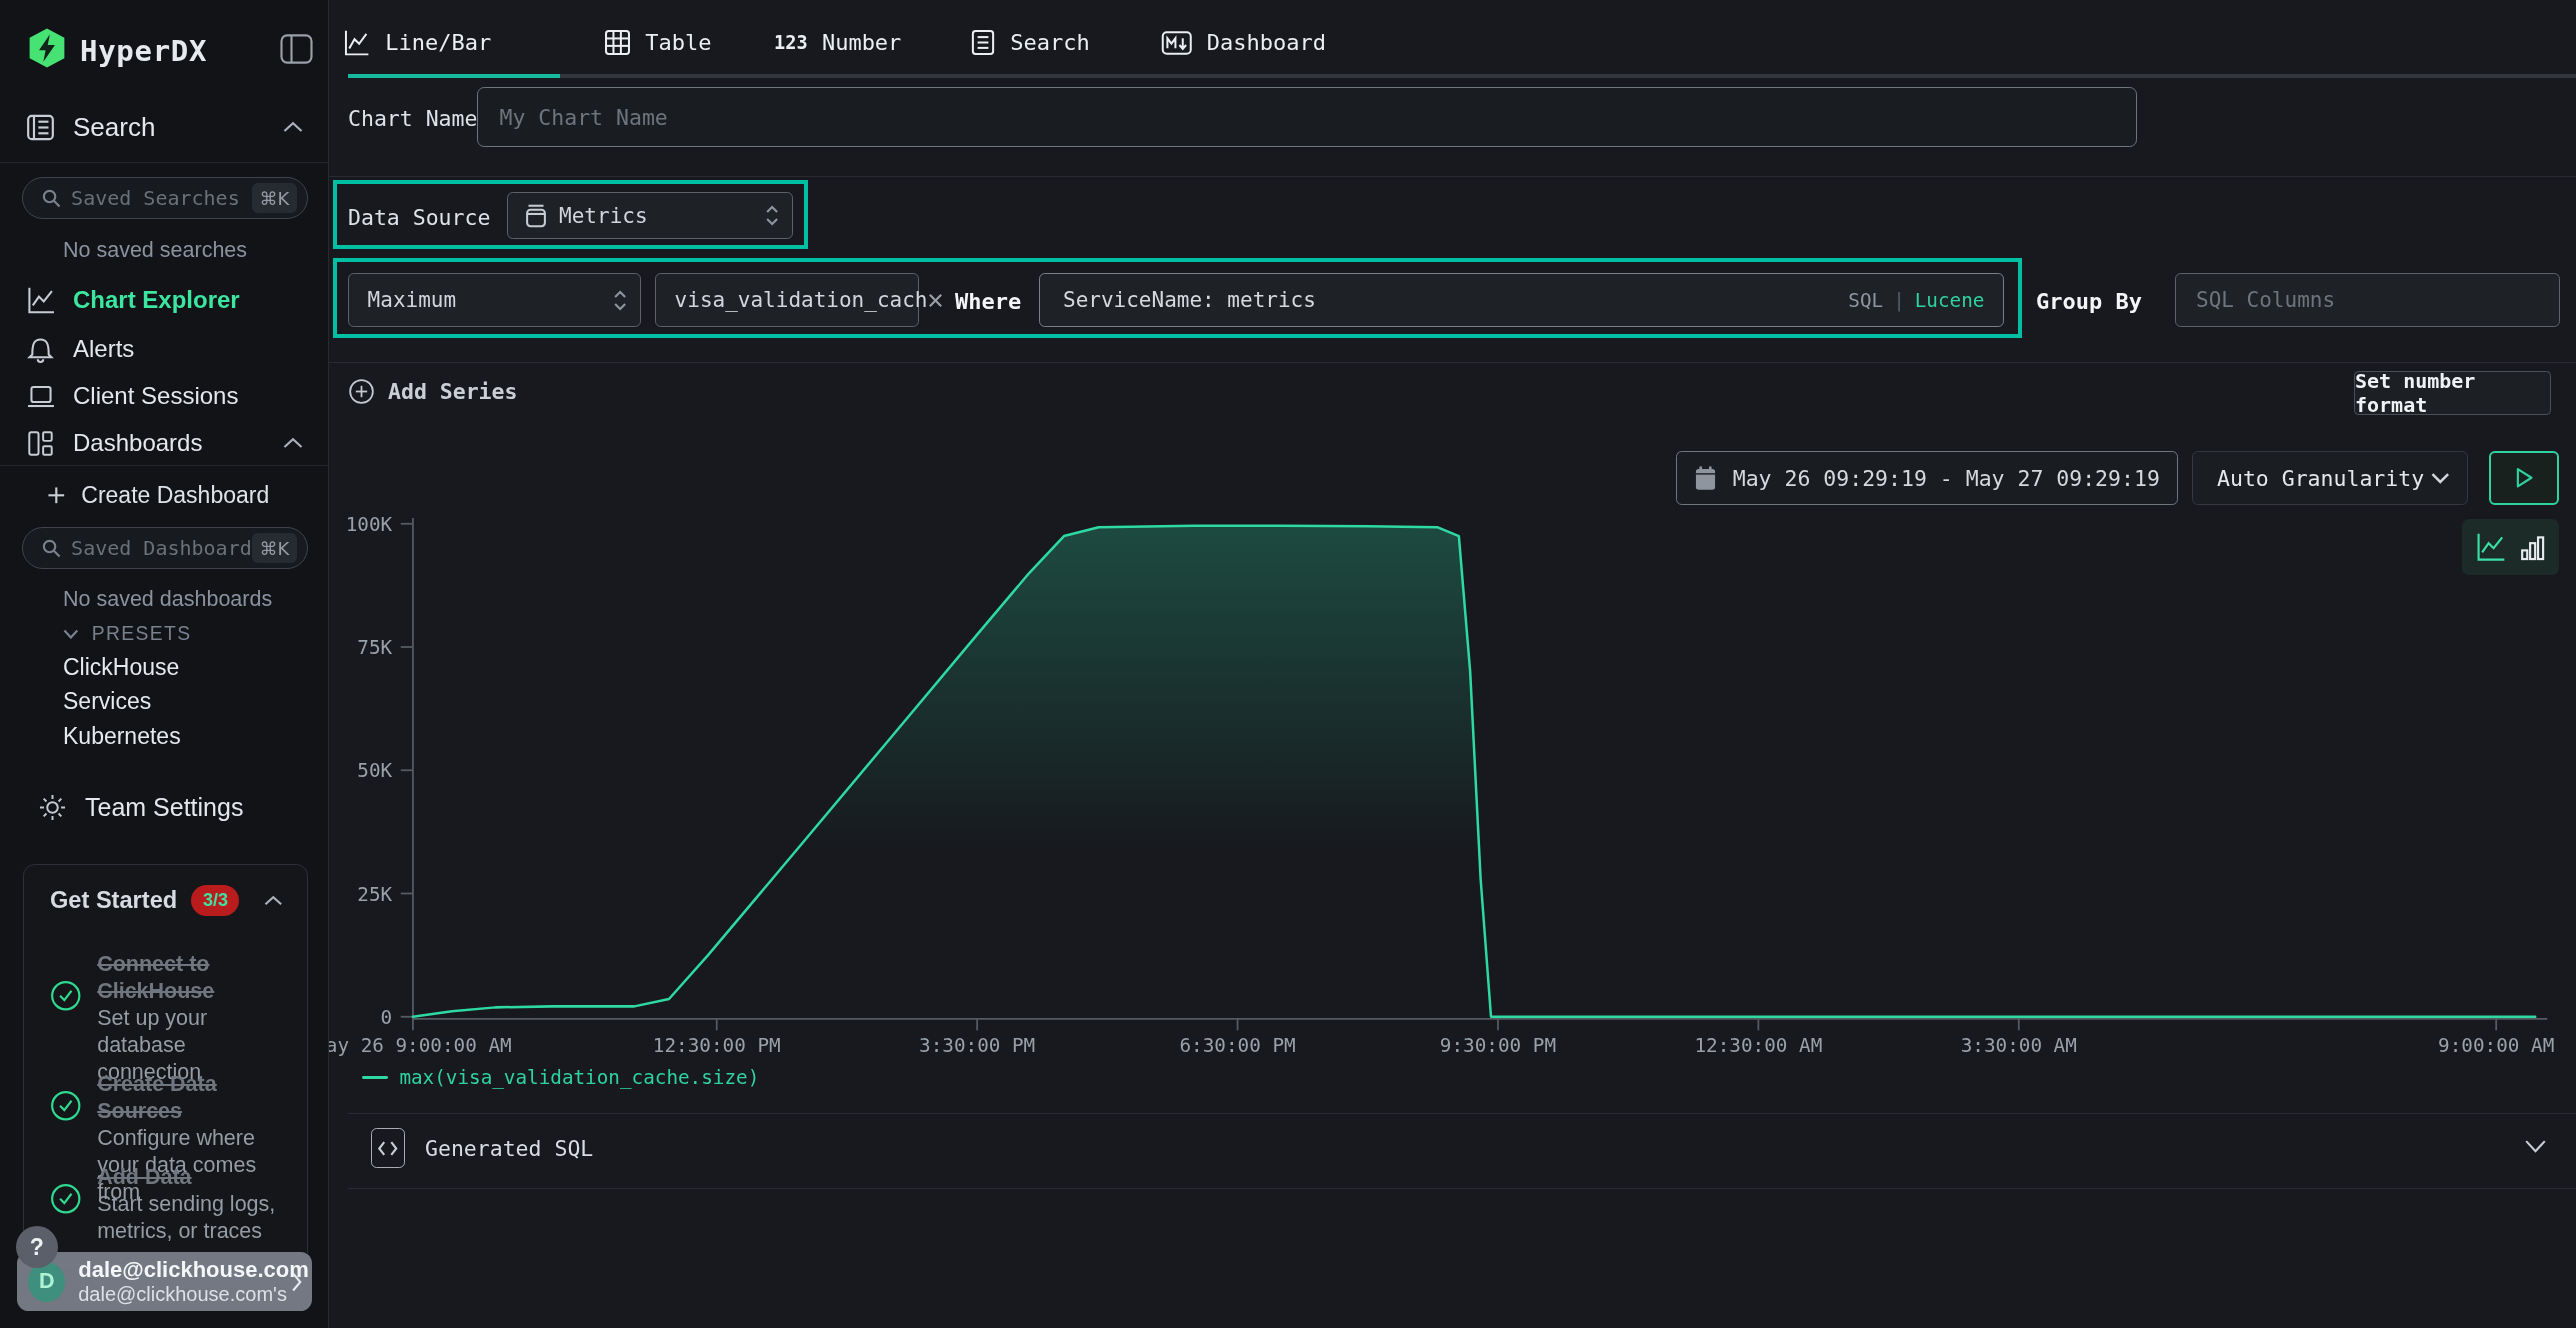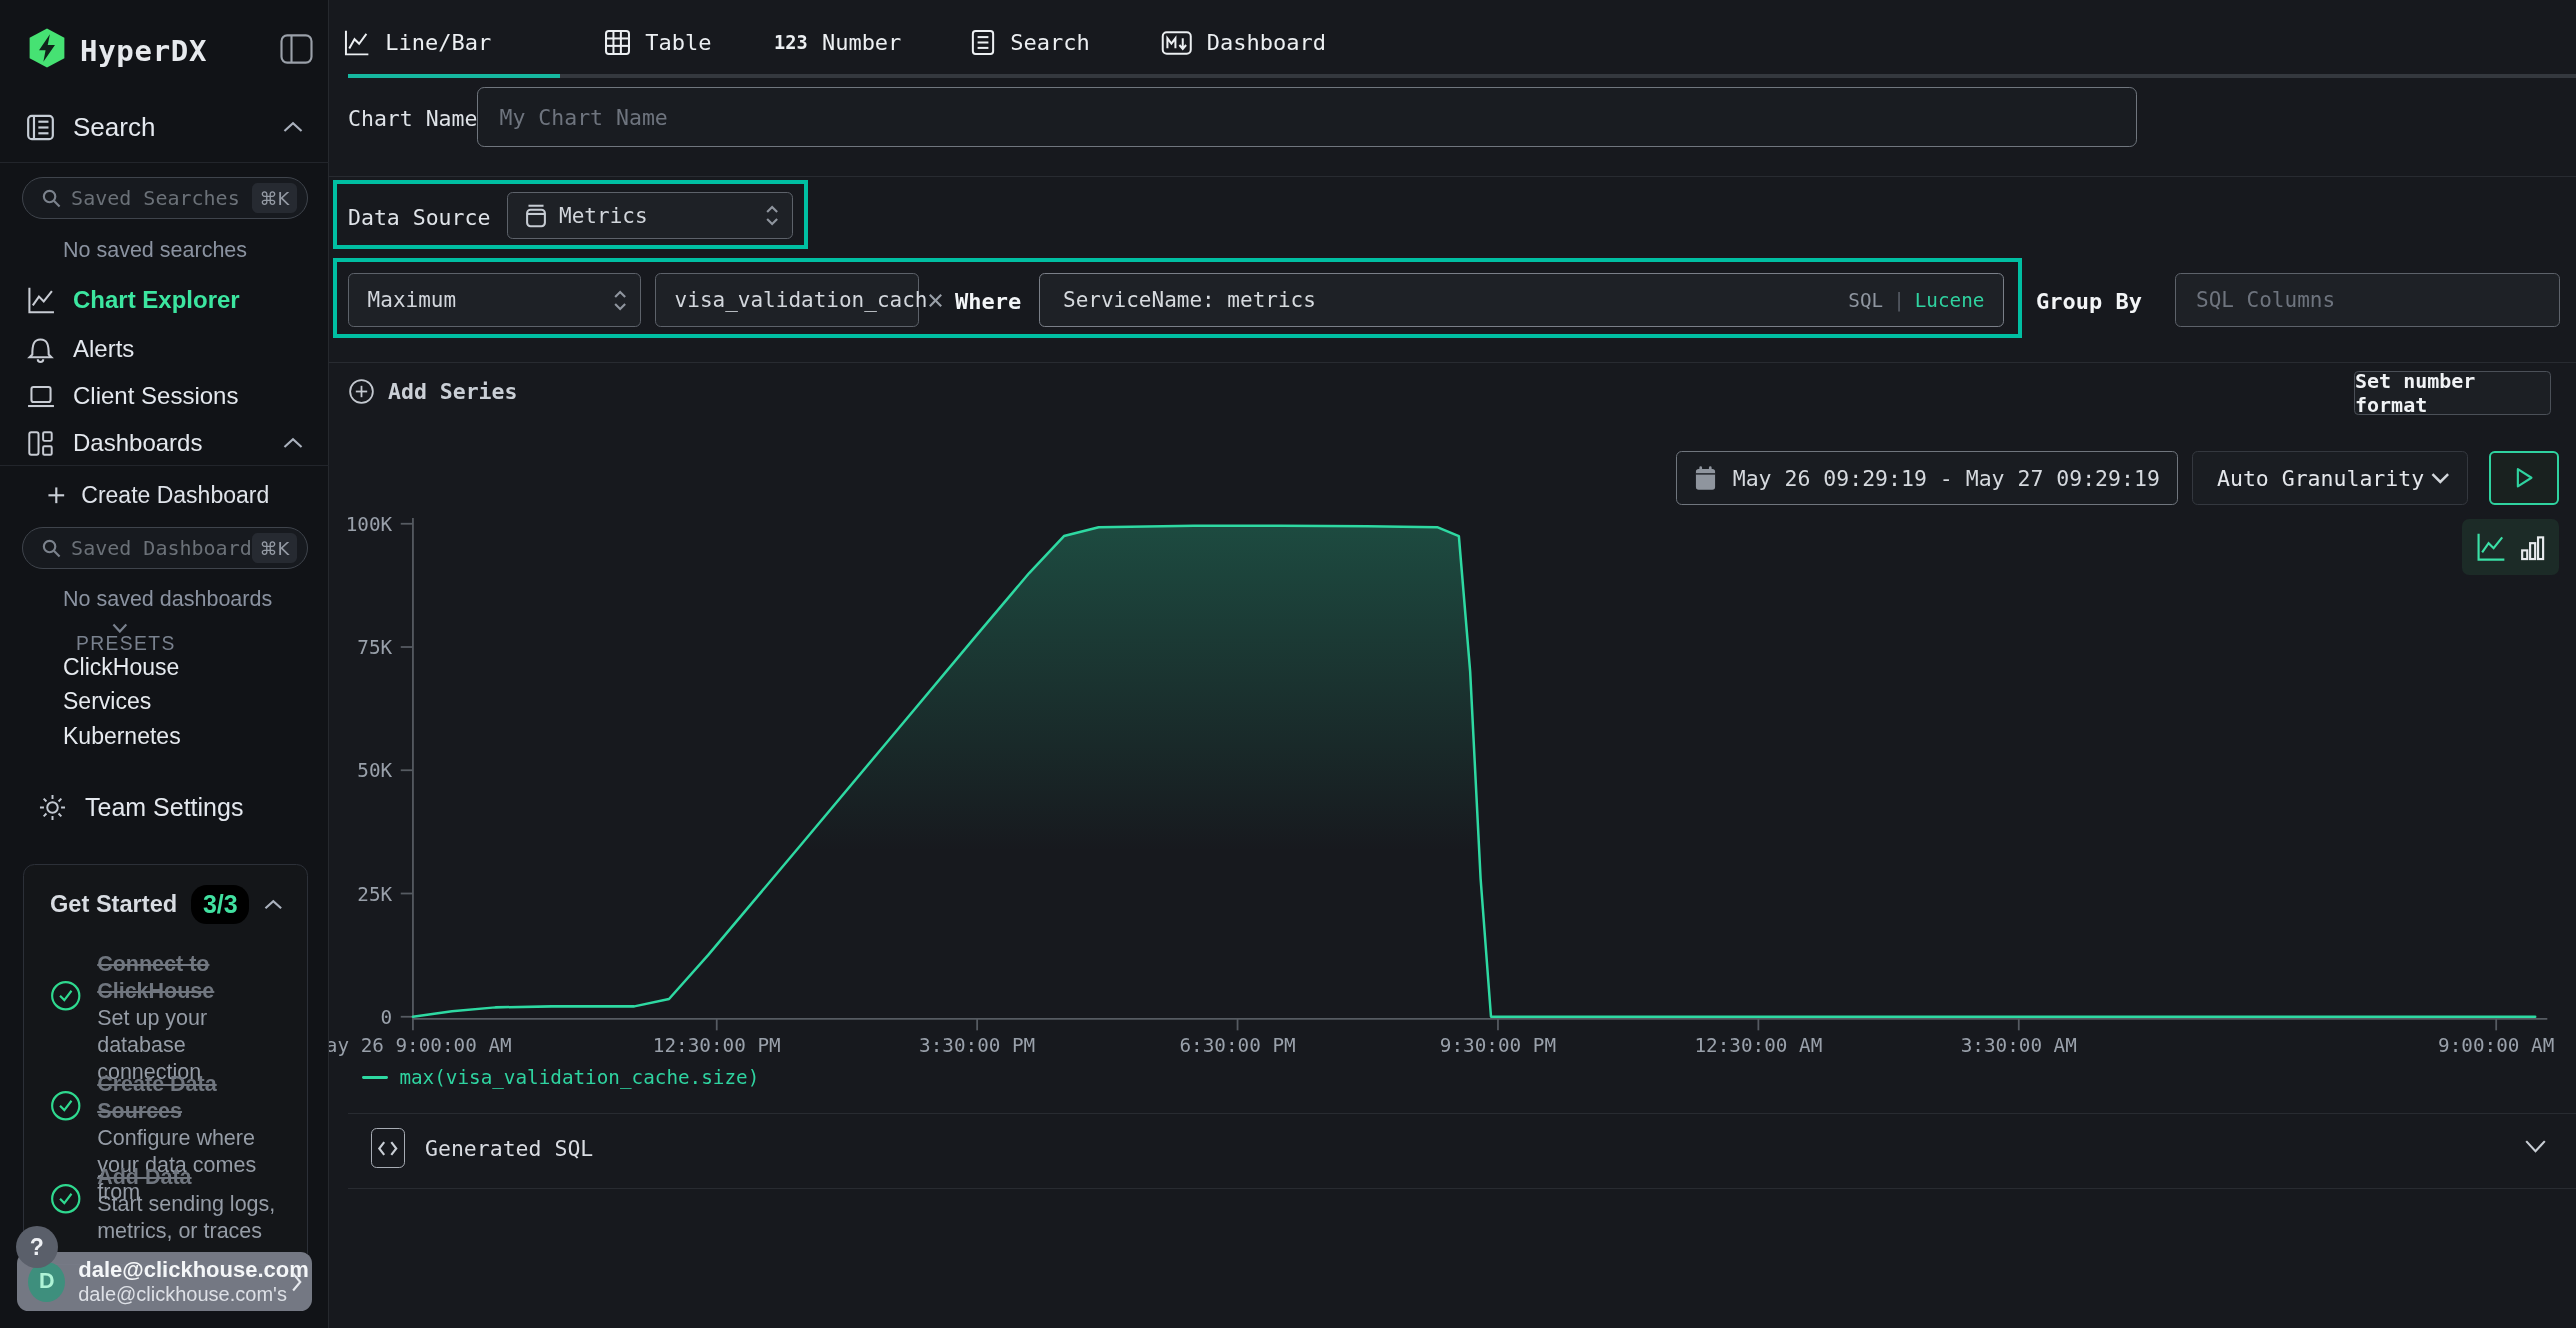--- a/index.html
+++ b/index.html
@@ -29,21 +29,21 @@
   .navitem .nicon { width:30px; margin-left:26px; display:flex; }
   .navitem .nlabel { margin-left:17px; font-size:24px; color:#e4e8ee; }
   .navitem.active .nlabel { color:#3ce6a0; font-weight:bold; }
   .subtle { color:#8a92a0; font-size:21.5px; }
   .preset { font-size:23px; color:#e6eaef; position:absolute; left:63px; cursor:pointer; }
 
   
   #getstarted { position:absolute; left:23px; top:864px; width:285px; height:401px;
                 border:1.4px solid #2c3038; border-radius:11.4px; background:#141619; overflow:hidden; z-index:2;}
   .gs-title { font-size:23.6px; font-weight:bold; color:#d8dce2; }
-  .gs-badge { background:#000000; color:#41e0a0; font-weight:bold; font-size:25px;
+  .gs-badge { background:#b91c1c; color:#41e0a0; font-weight:bold; font-size:18px;
               border-radius:15.7px; padding:5px 11.4px; }
   .task { position:absolute; left:26px; display:flex; }
   .task .ttext { margin-left:15.7px; width:197px; }
   .task .ttitle { font-size:21.5px; font-weight:bold; color:#70767f; text-decoration:line-through; line-height:27px; }
   .task .tsub { font-size:21.5px; color:#959ca6; line-height:27px; }
 
   #userpill { position:absolute; left:17px; top:1252px; width:295px; height:59px; border-radius:11.4px;
               background:rgba(124,128,140,0.93); z-index:6; display:flex; align-items:center; }
   #helpbtn { position:absolute; left:15.7px; top:1226px; width:42px; height:42px; border-radius:50%;
              background:#5a5f6a; color:#eef0f4; font-weight:bold; font-size:23px; display:flex;
@@ -227,21 +227,21 @@
     <div class="pill" style="top:527px;">
       <svg width="20" height="20" viewBox="0 0 28 28" fill="none" stroke="#7b828c" stroke-width="3" style="flex:none;">
         <circle cx="12" cy="12" r="8"></circle>
           <line x1="18" y1="18" x2="26" y2="26"></line>
       </svg>
       <input style="margin-left: 10px;" placeholder="Saved Dashboards">
       <span class="kbd">⌘K</span>
     </div>
     <div class="abs subtle" style="left:63px; top:587px;">No saved dashboards</div>
 
-    <div class="abs" style="left:63px; top:623px; display:flex; align-items:center;flex-direction:column;">
+    <div class="abs" style="left:63px; top:623px; display:flex; align-items:center;">
       <svg width="15.7" height="10" viewBox="0 0 22 14" fill="none" stroke="#79818e" stroke-width="3">
           <polyline points="2,2 11,12 20,2"></polyline>
         </svg>
       <span style="margin-left:13px; font-size:19.3px; letter-spacing:1.4px; color:#79818e;">PRESETS</span>
     </div>
     <div class="preset" style="top:654px;">ClickHouse</div>
     <div class="preset" style="top:688px;">Services</div>
     <div class="preset" style="top:723px;">Kubernetes</div>
 
     <div class="navitem" style="top:786px;padding-left:12px;">

